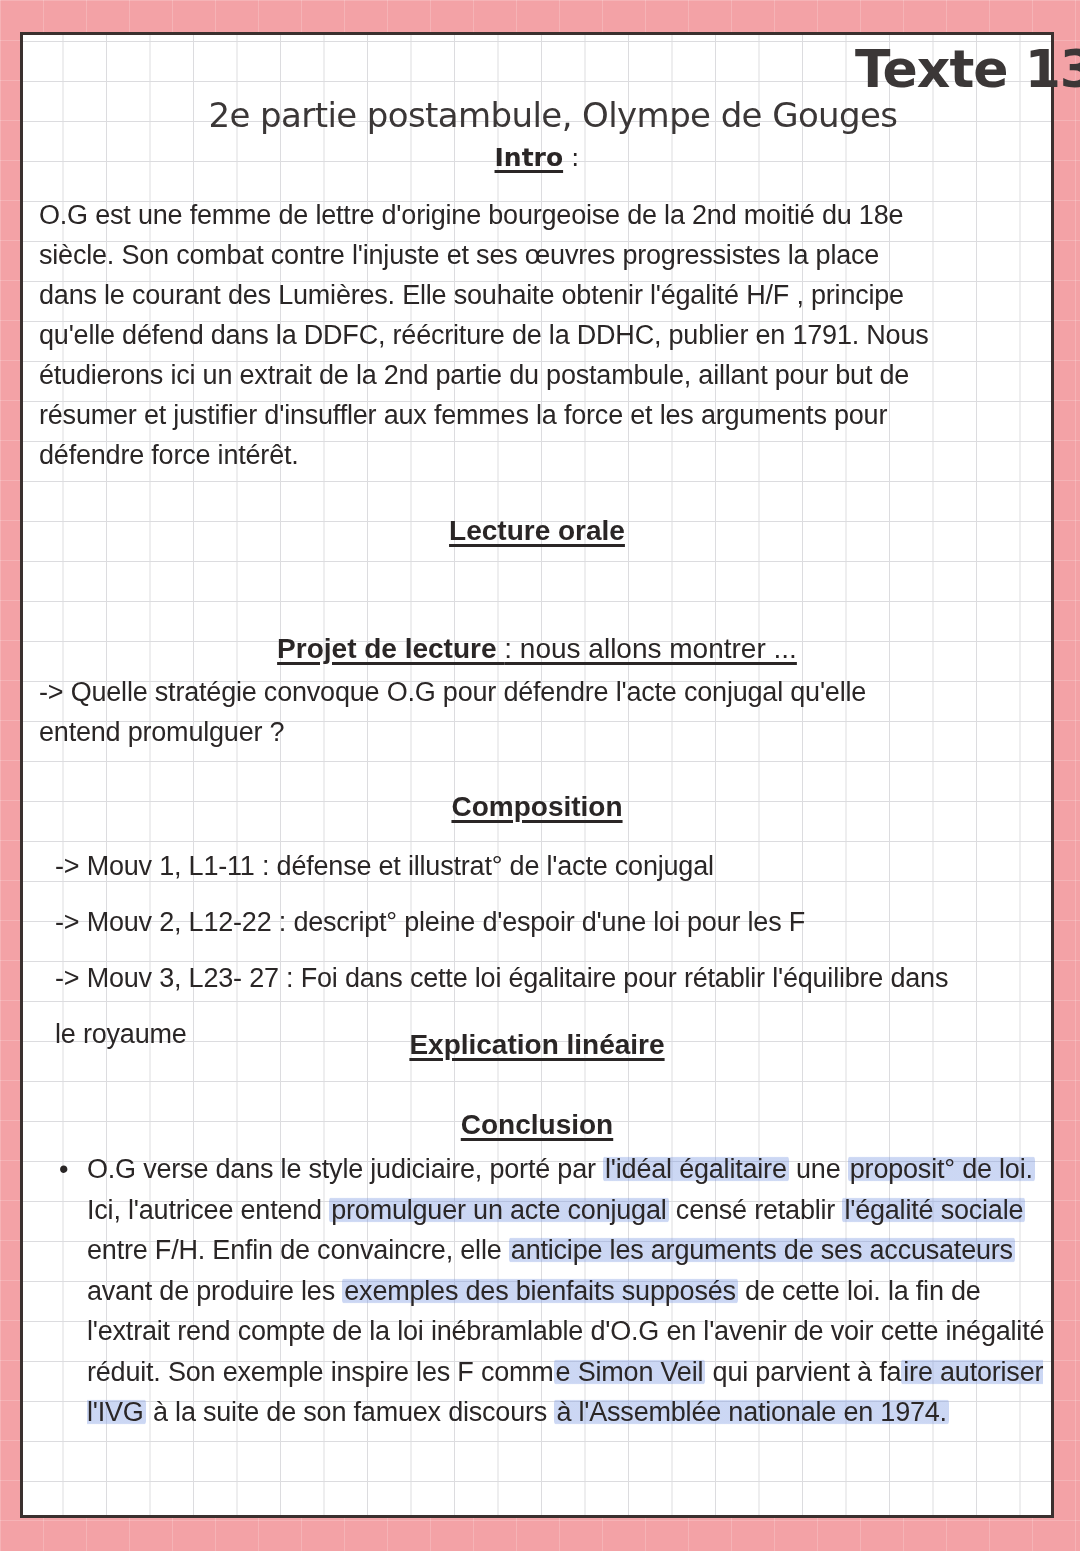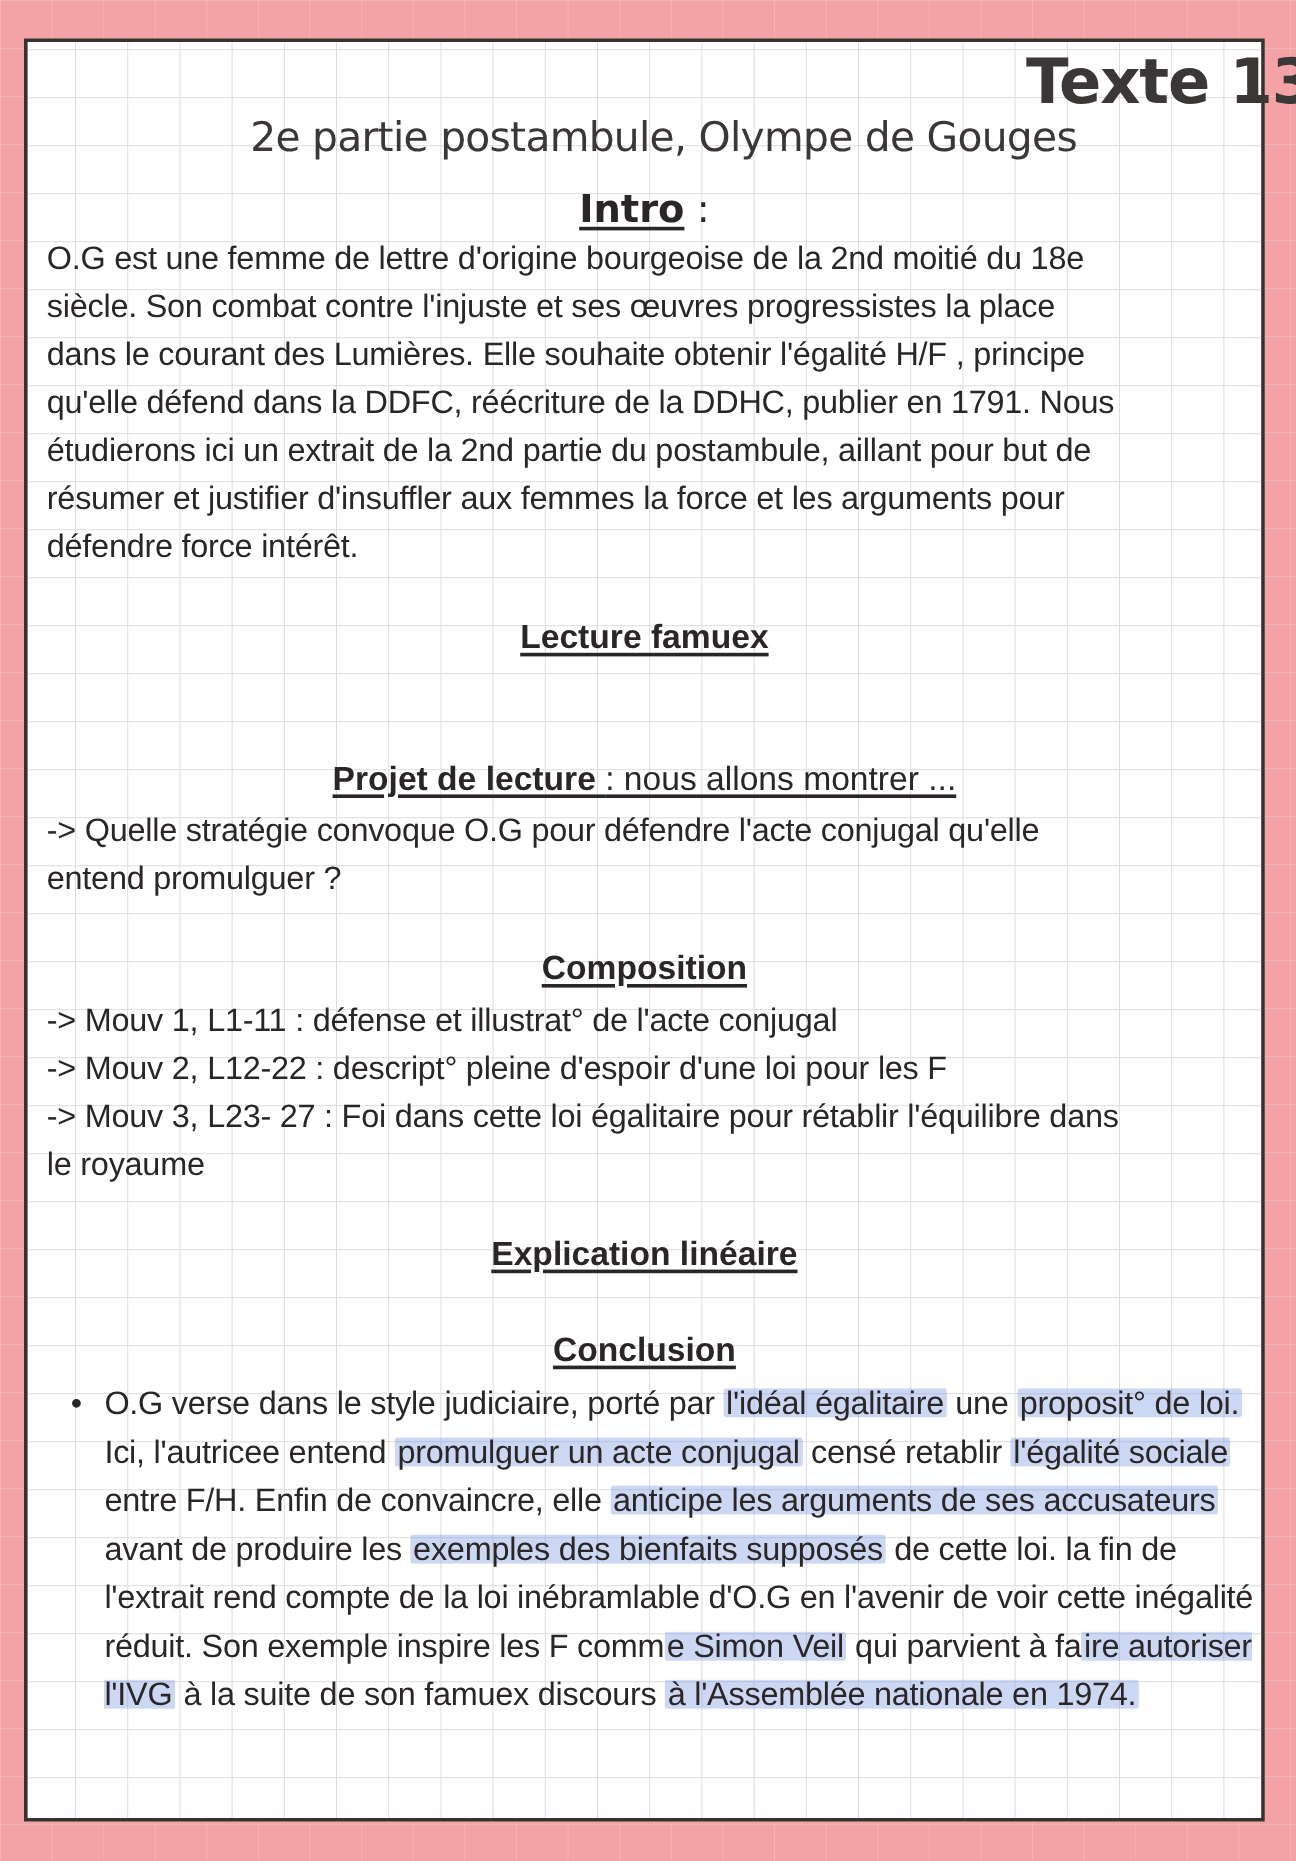--- a/index.html
+++ b/index.html
@@ -66,23 +66,23 @@
       font-size: 28px;
       font-weight: bold;
       color: #2a2626;
     }
     .section-heading .u {
       text-decoration: underline;
       text-decoration-thickness: 3px;
       text-underline-offset: 4px;
     }
     .intro-heading {
-      top: 120px;
+      top: 108px;
       font-family: "DejaVu Sans", sans-serif;
-      font-size: 32px;
+      font-size: 25px;
     }
     .intro-heading .colon {
       font-weight: normal;
     }
     .body-text {
       position: absolute;
       left: 16px;
       width: 1000px;
       font-size: 27px;
       line-height: 40px;
@@ -97,21 +97,21 @@
     .compo-heading { top: 756px; }
     .compo-list {
       position: absolute;
       left: 16px;
       top: 795px;
       width: 1010px;
       font-size: 27px;
       line-height: 40px;
       letter-spacing: -0.2px;
     }
-    .compo-item { margin: 0; }
+    .compo-item { margin: 16px; }
     .explication-heading { top: 994px; }
     .conclusion-heading { top: 1074px; }
     .conclusion-item {
       position: absolute;
       left: 36px;
       top: 1114px;
       width: 990px;
       font-size: 27px;
       line-height: 40.5px;
       letter-spacing: -0.2px;
@@ -148,21 +148,21 @@
     <div>O.G est une femme de lettre d'origine bourgeoise de la 2nd moitié du 18e</div>
     <div>siècle. Son combat contre l'injuste et ses œuvres progressistes la place</div>
     <div>dans le courant des Lumières. Elle souhaite obtenir l'égalité H/F , principe</div>
     <div>qu'elle défend dans la DDFC, réécriture de la DDHC, publier en 1791. Nous</div>
     <div>étudierons ici un extrait de la 2nd partie du postambule, aillant pour but de</div>
     <div>résumer et justifier d'insuffler aux femmes la force et les arguments pour</div>
     <div>défendre force intérêt.</div>
   </div>
 
   <div class="section-heading lecture-heading">
-    <span class="u">Lecture famuex</span>
+    <span class="u">Lecture orale</span>
   </div>
 
   <div class="section-heading projet-heading">
     <span class="u bold">Projet de lecture </span><span class="u"> : nous allons montrer ...</span>
   </div>
 
   <div class="body-text projet-body">
     <div>-&gt; Quelle stratégie convoque O.G pour défendre l'acte conjugal qu'elle</div>
     <div>entend promulguer ?</div>
   </div>

